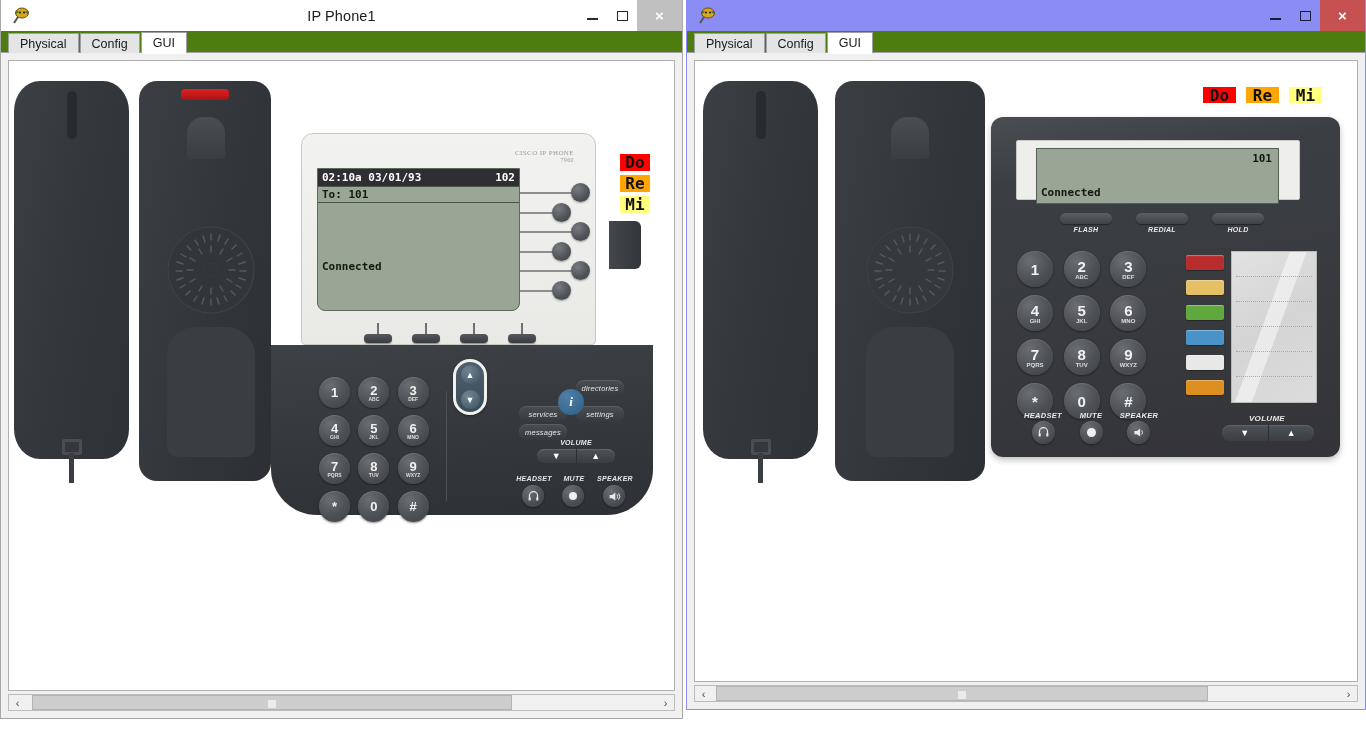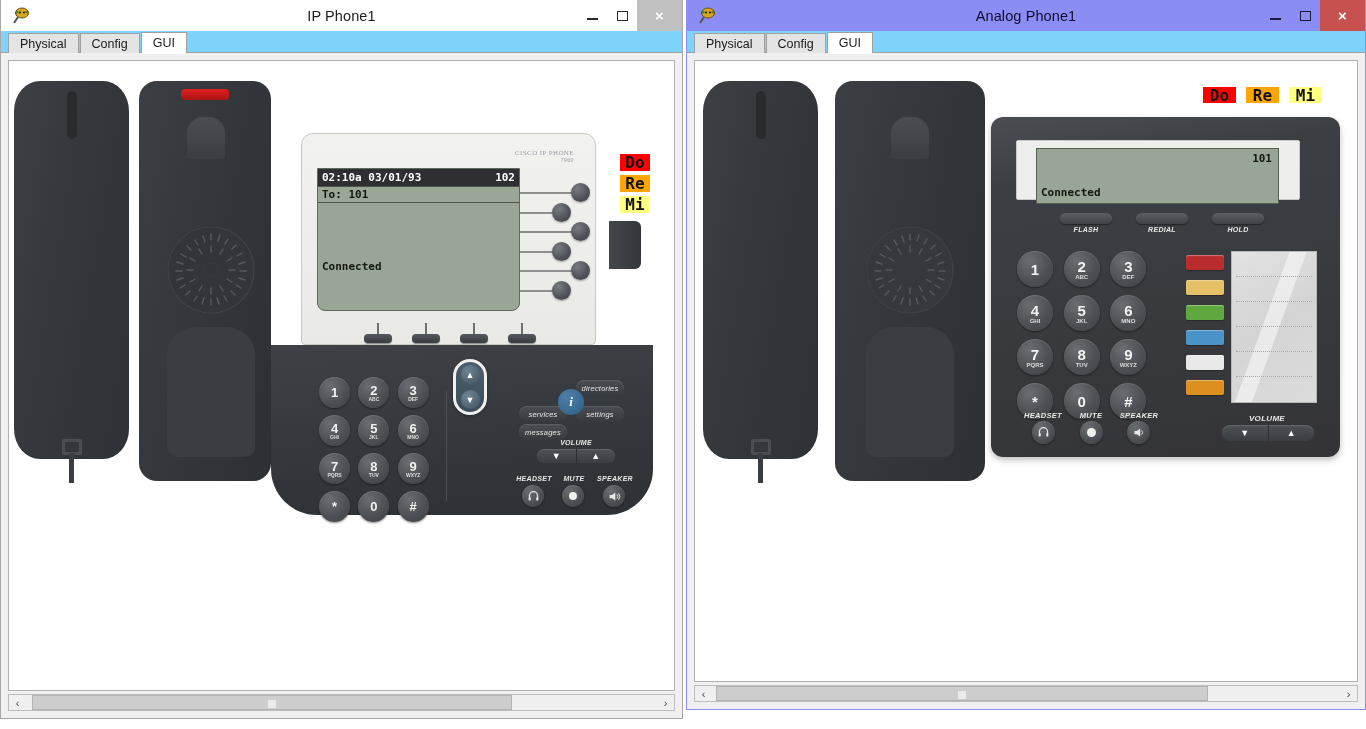--- a/index.html
+++ b/index.html
@@ -36,21 +36,21 @@
   .winbtn.close { width: 45px; }
   .window.inactive .winbtn.close { background: #c0c0c0; color: #ffffff; }
   .window.active  .winbtn.close { background: #c75050; color: #ffffff; }
   .window.active .winbtn { color: #1a1a3a; }
   .glyph-min { display:block; width: 11px; height: 2px; background: currentColor; margin-top: 7px; }
   .glyph-max { display:block; width: 11px; height: 10px; border: 1.7px solid currentColor; }
   .glyph-close { font-size: 15px; line-height: 1; font-weight: 700; }
 
   
   .tabrow { flex: 0 0 22px; height: 22px; display: flex; align-items: flex-end;
-    padding-left: 7px; background: #7dd3fc; position: relative; }
+    padding-left: 7px; background: #4d7c0f; position: relative; }
   .tabrow:after { content:''; position: absolute; left: 0; right: 0; bottom: 0;
     height: 1px; background: #a0a0a0; }
   .tab { height: 20px; padding: 0 11px; display: flex; align-items: center;
     font-size: 12.5px; color: #1a1a1a; background: #e4e4e4;
     border: 1px solid #a0a0a0; border-bottom: none; margin-right: 1px; position: relative; z-index:1; }
   .tab.selected { background: #ffffff; height: 21px; z-index: 3; }
   .tab.selected:after { content:''; position:absolute; left:0; right:0; bottom:-1px; height:2px; background:#ffffff; }
 
   
   .canvas-wrap { flex: 1; padding: 7px; display: flex; flex-direction: column; min-height: 0; background:#f0f0f0; }
@@ -434,21 +434,20 @@
       <span class="win-icon">
         <svg viewBox="0 0 20 20" width="20" height="20">
           <ellipse cx="11" cy="7" rx="6.5" ry="5" fill="#d8a520" stroke="#6b5010" stroke-width="1"></ellipse>
           <path d="M5 4 L8 6 L5 8 Z" fill="#4a7a28"></path>
           <path d="M17 4 L14 6 L17 8 Z" fill="#4a7a28"></path>
           <circle cx="9" cy="6.5" r="1.1" fill="#222"></circle>
           <circle cx="13" cy="6.5" r="1.1" fill="#222"></circle>
           <line x1="7" y1="11" x2="3" y2="17" stroke="#555" stroke-width="2"></line>
         </svg>
       </span>
-      <div class="title-text">Analog Phone1</div>
       <div class="winbtns">
         <div class="winbtn">
             <i class="glyph-min"></i>
           </div>
         <div class="winbtn">
             <i class="glyph-max"></i>
           </div>
         <div class="winbtn close">
             <span class="glyph-close">×</span>
           </div>

